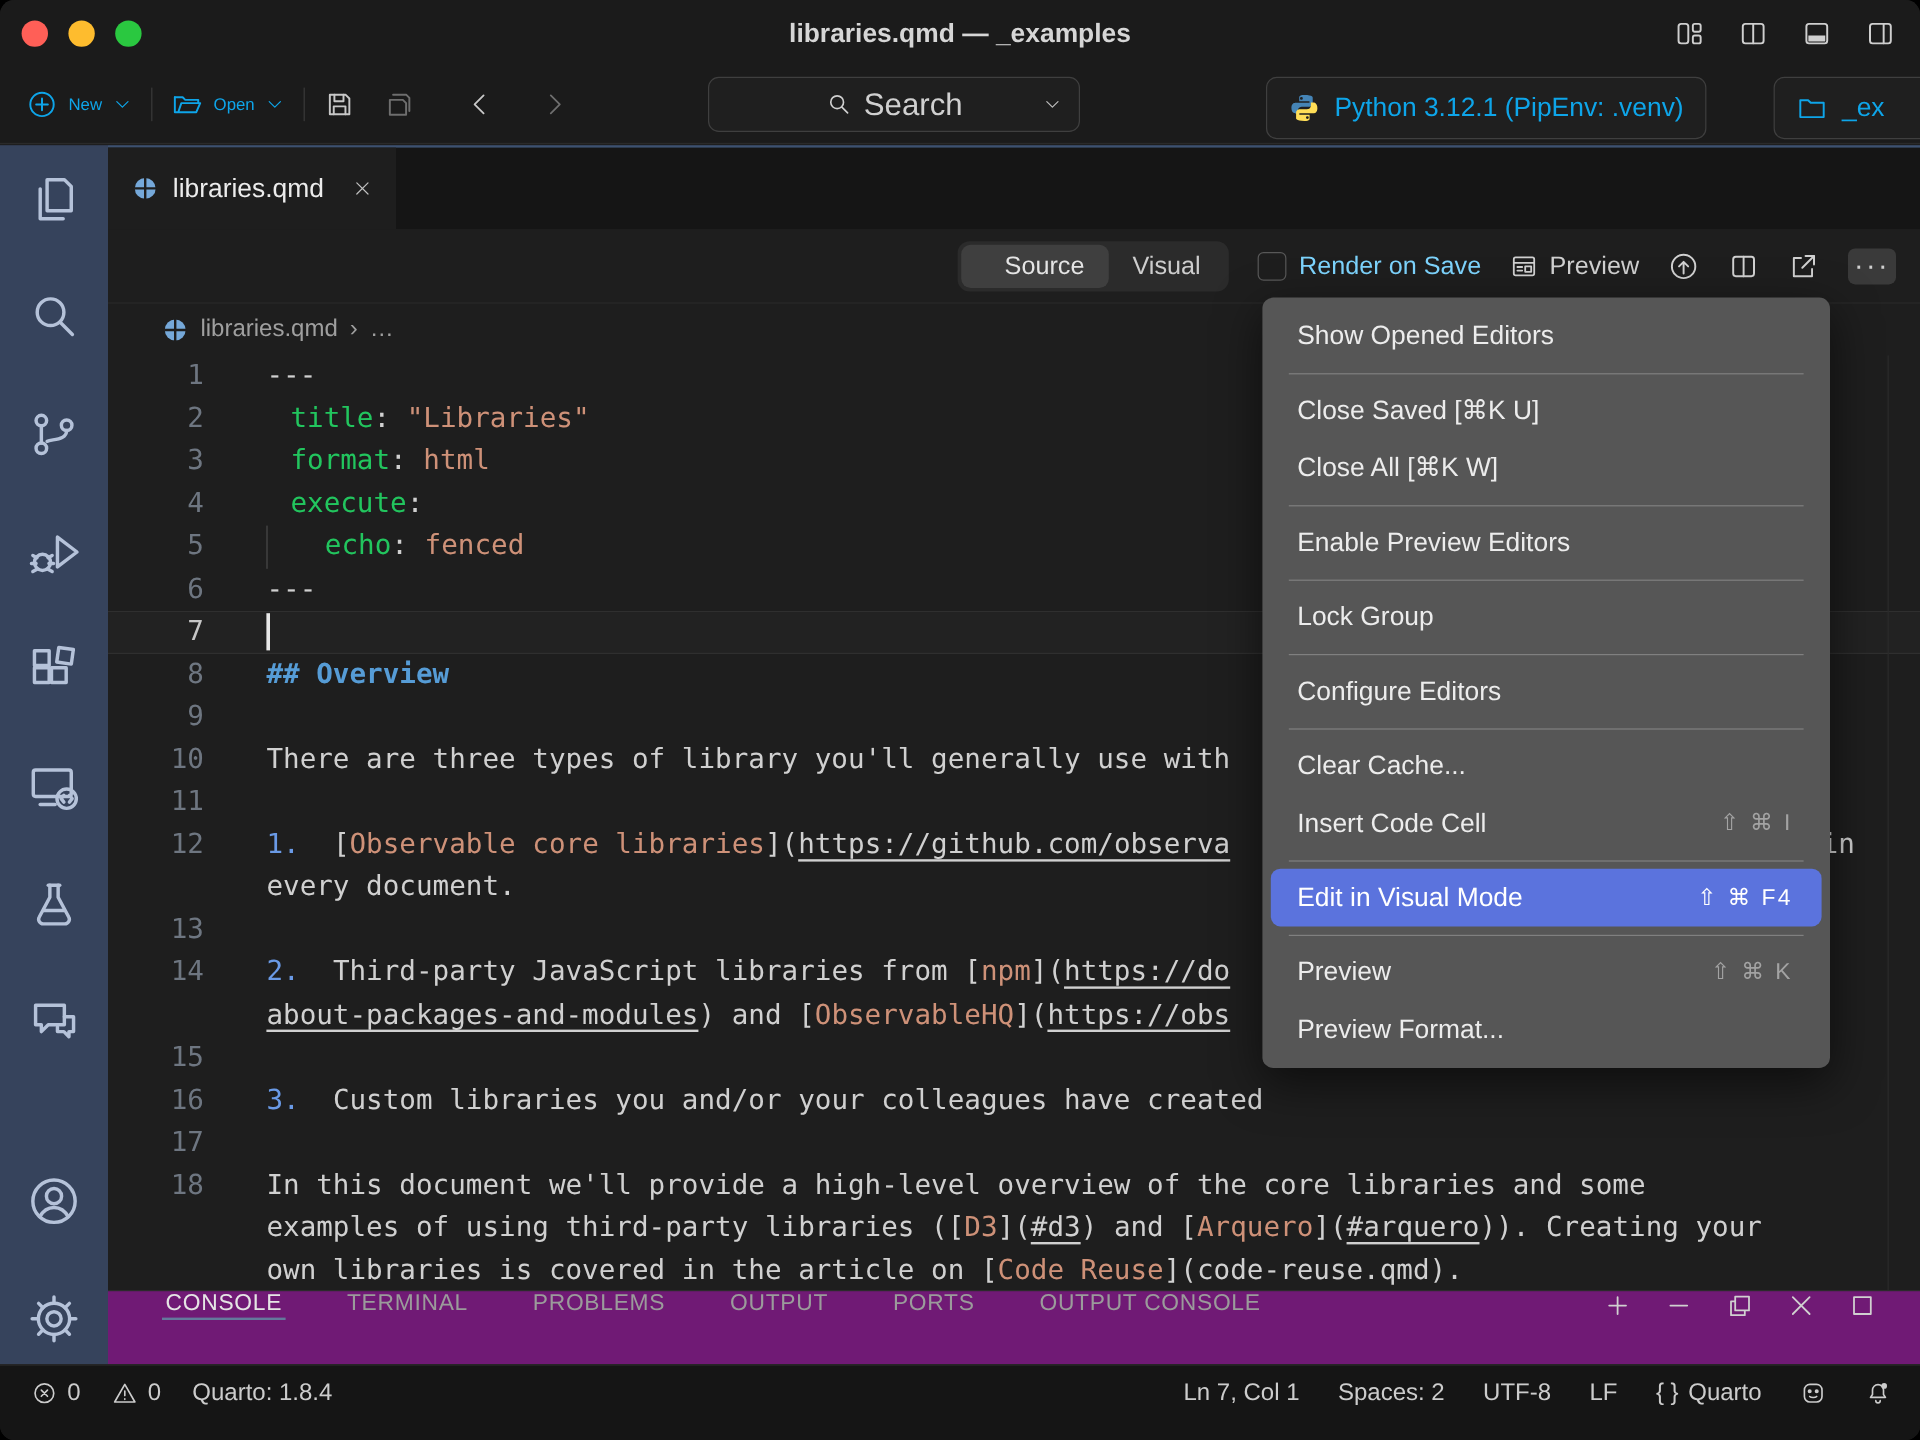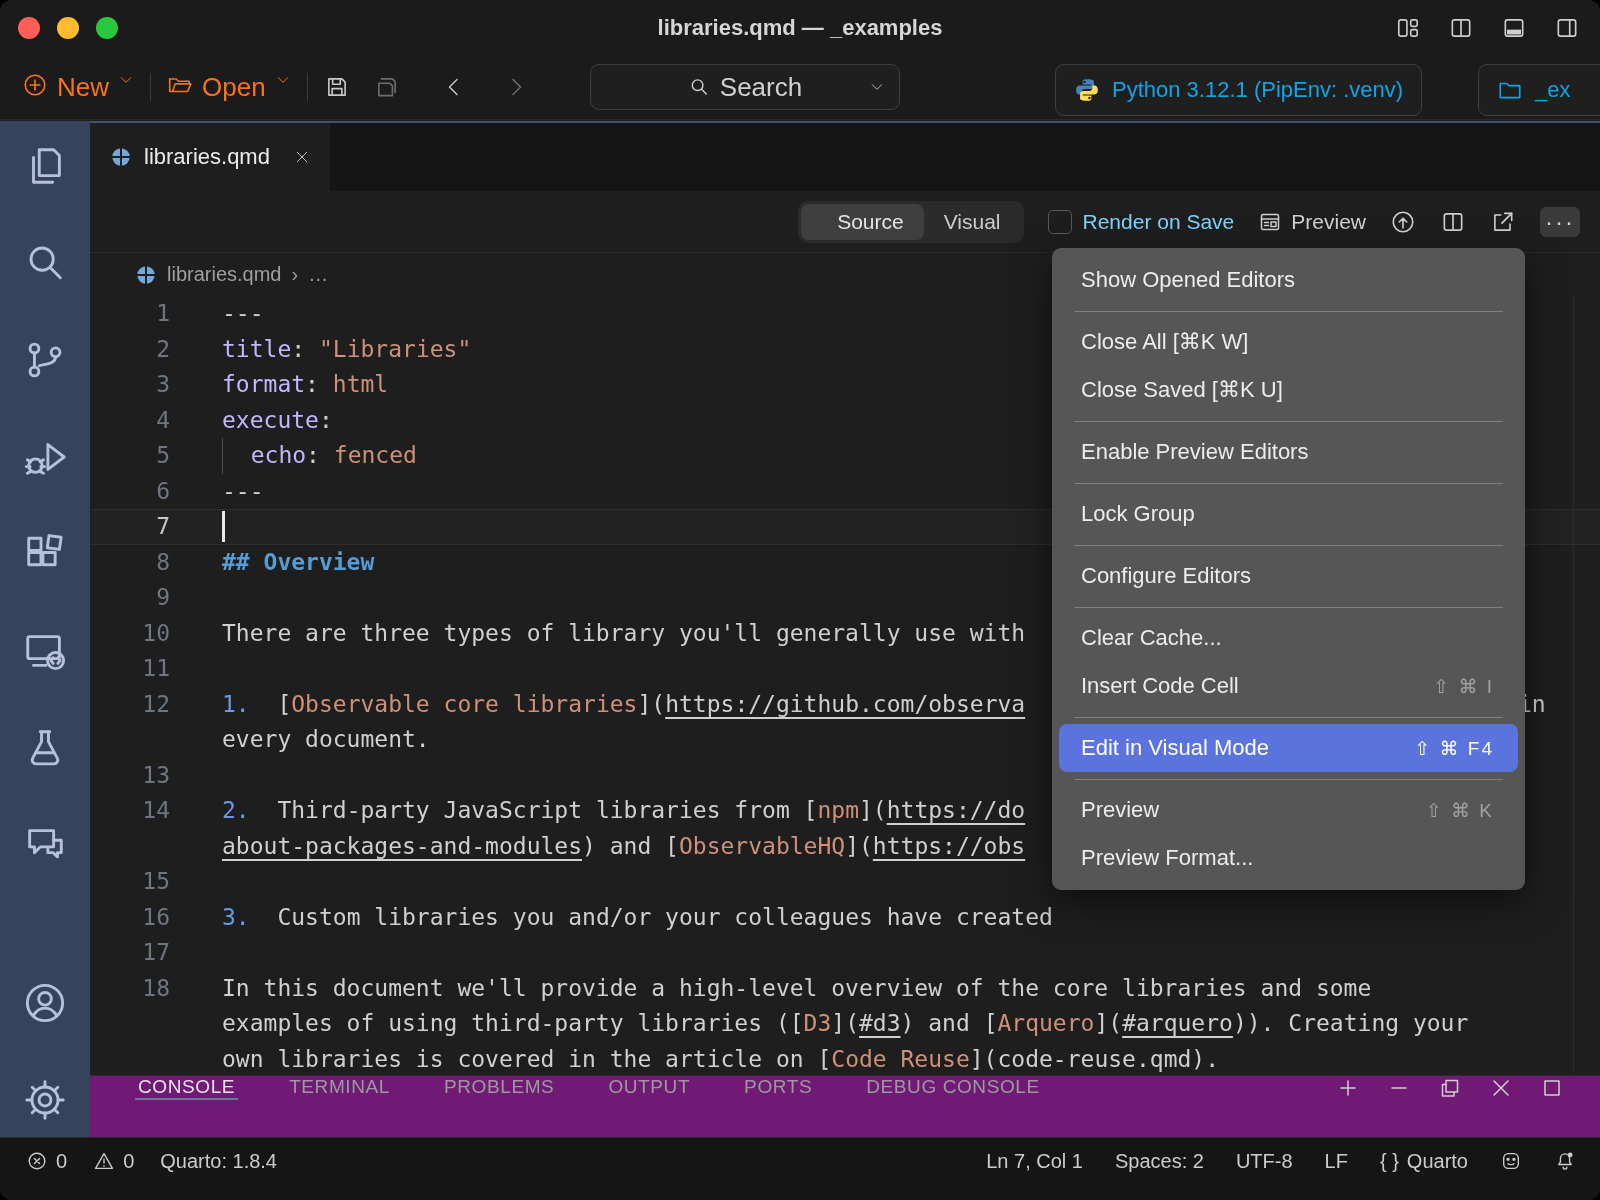--- a/index.html
+++ b/index.html
@@ -13,21 +13,21 @@
   .traffic { display:flex; gap:17px; margin-left:18px; }
   .light { width:22px; height:22px; border-radius:50%; }
   .title-text { position:absolute; left:0; right:0; text-align:center; color:#d6d6d6;
                 font-size:22px; font-weight:700; pointer-events:none; }
   .tb-right { position:absolute; right:20px; top:0; height:55px; display:flex; align-items:center; gap:27px; color:#cfcfcf; }
   .tb-right .icon svg { width:26px; height:26px; }
 
   
   .toolbar { position:relative; height:65px; background:#1b1b1b; border-bottom:1px solid #2a2a2a; }
   .tool-left { position:absolute; left:22px; top:0; height:64px; display:flex; align-items:center; gap:16px; }
-  .tool-btn { display:flex; align-items:flex-start; gap:9px; color:#f97316; font-size:26px; }
+  .tool-btn { display:flex; align-items:center; gap:9px; color:#0ea5e9; font-size:14px; }
   .tool-sep { width:1px; height:28px; background:#3a3a3a; }
   .icon { display:inline-flex; align-items:center; justify-content:center; color:inherit; }
   .icon svg { display:block; }
   .i26 svg { width:26px; height:26px; }
   .i24 svg { width:24px; height:24px; }
   .i22 svg { width:22px; height:22px; }
   .i16 svg { width:16px; height:16px; }
   .dim { color:#6e6e6e; }
   .searchbox { position:absolute; left:590px; top:9px; width:310px; height:46px; background:#1f1f1f;
                border:1px solid #3f3f3f; border-radius:9px; display:flex; align-items:center;
@@ -70,21 +70,21 @@
   .code { position:relative; flex:1; overflow:hidden; }
   .code::after { content:""; position:absolute; top:0; bottom:0; left:1483px; width:1px; background:#2b2b2b; }
   .row { position:relative; height:35.5px; line-height:35.5px; padding-left:132px;
          font-family:"DejaVu Sans Mono", monospace; font-size:23px; white-space:pre; }
   .ln { position:absolute; left:0; top:0; width:80px; text-align:right; color:#6e7681;
         font-family:"DejaVu Sans Mono", monospace; font-size:23px; }
   .row.current { background:rgba(255,255,255,.02);
                  box-shadow:inset 0 1px 0 #2f2f2f, inset 0 -1px 0 #2f2f2f; }
   .row.current .ln { color:#c6c6c6; }
   .cursor { position:absolute; left:132px; top:2px; width:3px; height:31px; background:#e8e8e8; }
-  .c-p { color:#d0d0d0; } .c-k { color:#c4b5fd; } .c-s { color:#ce9178; }
+  .c-p { color:#d0d0d0; } .c-k { color:#22c55e;margin-left:20px; } .c-s { color:#ce9178; }
   .c-h { color:#569cd6; font-weight:bold; } .c-num { color:#6a9ae6; }
   .c-u { color:#d0d0d0; text-decoration:underline; text-underline-offset:5px; text-decoration-thickness:1.5px; }
   .c-guide { display:inline-block; width:0; height:35.5px; border-left:1px solid #4b4b4b; vertical-align:top; }
   .seg-abs { position:absolute; top:0; }
 
   
   .menu { position:absolute; left:1052px; top:248px; width:473px; background:#565656;
           border-radius:9px; padding:8px 0; box-shadow:0 12px 38px rgba(0,0,0,.55); z-index:50; }
   .menu-item { height:48px; display:flex; align-items:center; justify-content:space-between;
                padding:0 24px 0 22px; color:#ececec; font-size:22px; margin:0 7px; border-radius:8px; }
@@ -415,24 +415,24 @@
         </div>
     </div>
   </div>
 
   <div class="menu" id="menu">
       <div class="menu-item">
         <span>Show Opened Editors</span>
       </div>
       <div class="menu-sep"></div>
       <div class="menu-item">
+        <span>Close Saved [⌘K U]</span>
+      </div>
+      <div class="menu-item">
         <span>Close All [⌘K W]</span>
-      </div>
-      <div class="menu-item">
-        <span>Close Saved [⌘K U]</span>
       </div>
       <div class="menu-sep"></div>
       <div class="menu-item">
         <span>Enable Preview Editors</span>
       </div>
       <div class="menu-sep"></div>
       <div class="menu-item">
         <span>Lock Group</span>
       </div>
       <div class="menu-sep"></div>
@@ -462,21 +462,21 @@
       </div>
     </div>
 
   <div class="panelbar">
     <div class="ptabs" id="ptabs">
         <div class="ptab active" style="border-bottom-color: rgb(100, 121, 156);">CONSOLE</div>
         <div class="ptab">TERMINAL</div>
         <div class="ptab">PROBLEMS</div>
         <div class="ptab">OUTPUT</div>
         <div class="ptab">PORTS</div>
-        <div class="ptab">DEBUG CONSOLE</div>
+        <div class="ptab">OUTPUT CONSOLE</div>
       </div>
     <div class="pactions" id="pactions">
         <span class="icon i24">
           <svg viewBox="0 0 24 24" fill="none" stroke="currentColor" stroke-width="1.5" stroke-linecap="round" stroke-linejoin="round">
             <path d="M12 5v14M5 12h14"></path>
           </svg>
         </span>
         <span class="icon i24">
           <svg viewBox="0 0 24 24" fill="none" stroke="currentColor" stroke-width="1.5" stroke-linecap="round" stroke-linejoin="round">
             <path d="M5 12h14"></path>

